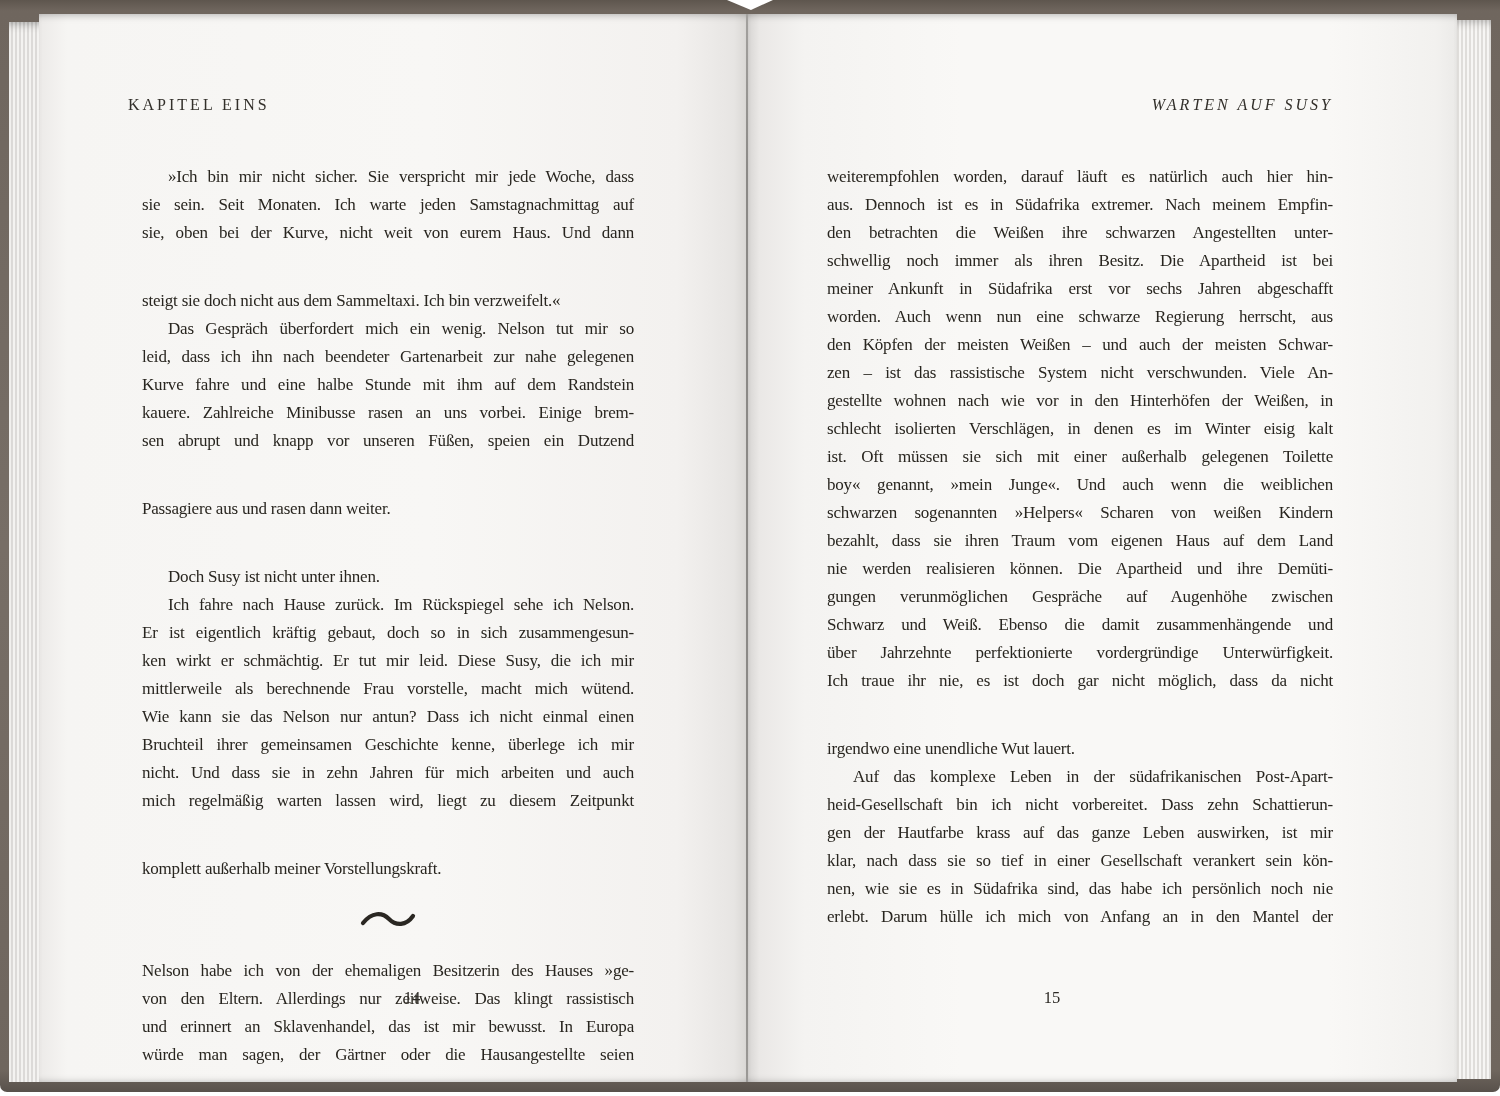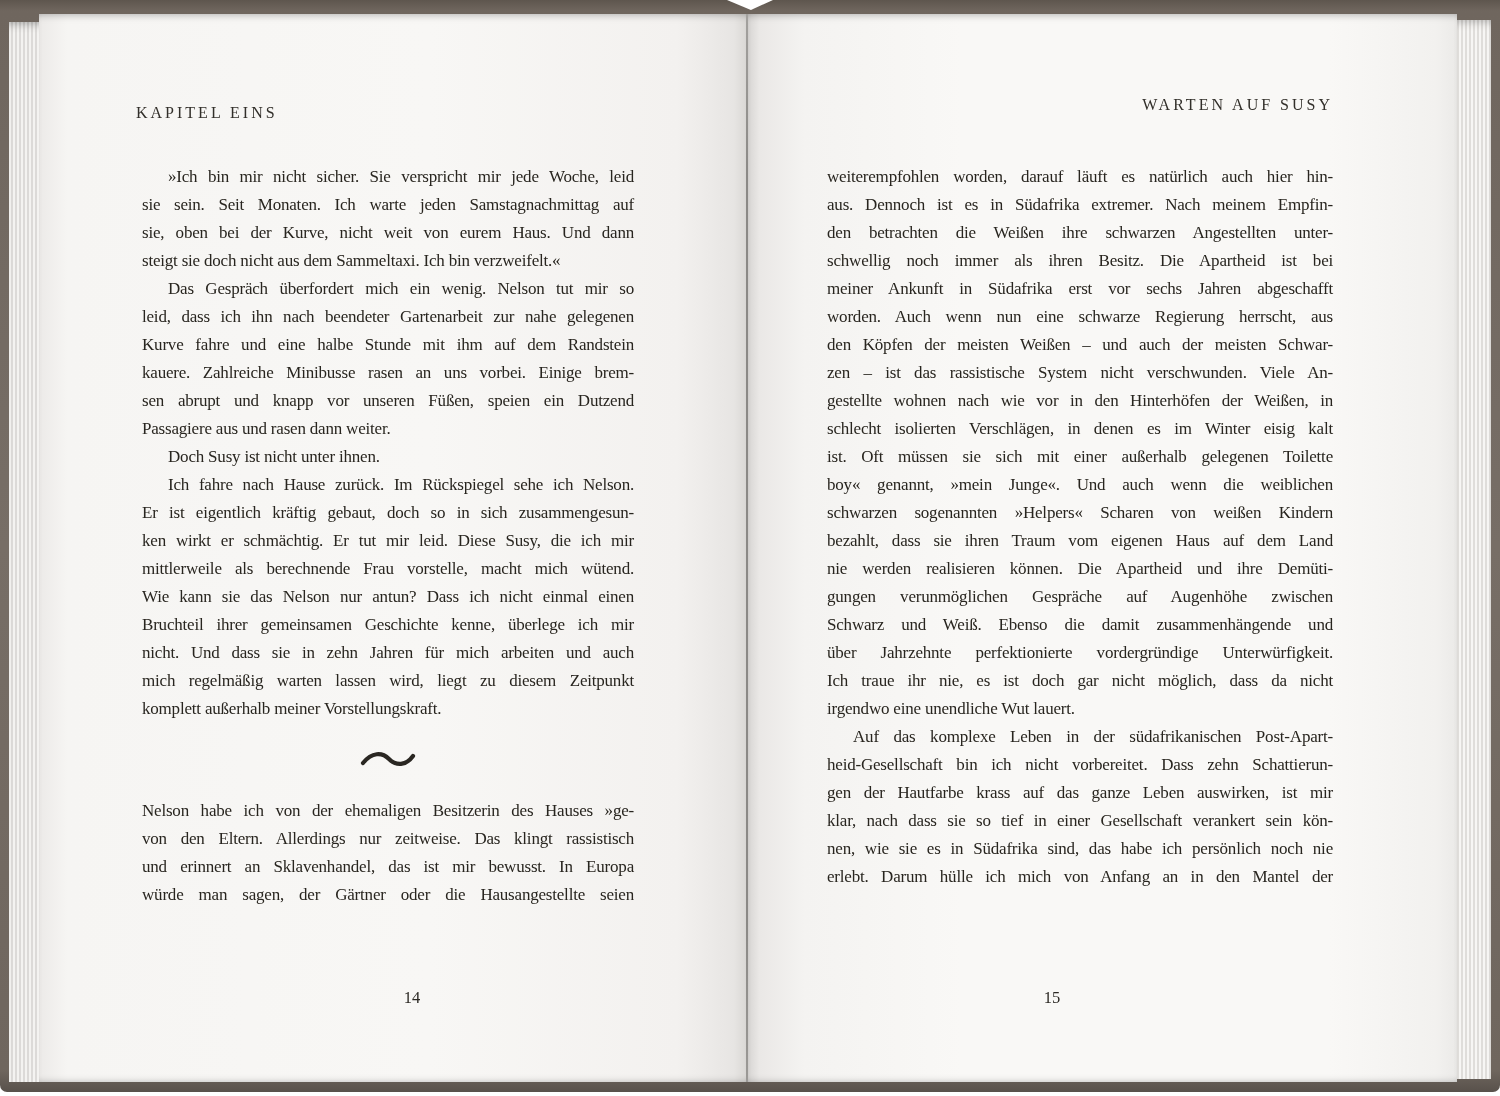--- a/index.html
+++ b/index.html
@@ -42,30 +42,30 @@
   }
   .gutter-line{
     position:absolute;left:737px;top:0;width:2px;height:100%;
     background:linear-gradient(180deg,#a3a19e,#8b8986 15%,#8b8986 85%,#9b9996);
   }
   
   .running-header{
     position:absolute;top:96px;font-size:16px;letter-spacing:3px;color:#322f2a;
     z-index:4;white-space:nowrap;
   }
-  .running-header.rh-left{left:136px;margin-top:8px;}
-  .running-header.rh-right{left:827px;width:506px;text-align:right;}
+  .running-header.rh-left{left:128px;}
+  .running-header.rh-right{left:827px;width:506px;text-align:right;font-style:italic;}
   .page-body{position:absolute;top:163px;z-index:4;}
   .page-body.pb-left{left:142px;width:492px;}
   .page-body.pb-right{left:827px;width:506px;}
   .line{
     font-size:17px;line-height:28px;letter-spacing:-0.2px;color:#28251f;
     text-align:justify;text-align-last:justify;
   }
-  .line.end{text-align-last:left;}
+  .line.end{text-align-last:left;margin-top:40px;}
   .line.ind{text-indent:26px;}
   .divider{height:74px;display:flex;align-items:center;justify-content:center;}
   .page-number{
     position:absolute;top:988px;font-size:16.5px;color:#2c2924;text-align:center;z-index:4;
   }
   .page-number.pn-left{left:166px;width:492px;font-family:Liberation Serif, serif;}
   .page-number.pn-right{left:799px;width:506px;}
 </style>
 </head>
 <body>
@@ -78,21 +78,21 @@
   <div class="edge-right"></div>
   <div class="page-left"></div>
   <div class="page-right"></div>
   <div class="gutter-line"></div>
 </div>
 
 <div class="running-header rh-left">KAPITEL EINS</div>
 <div class="running-header rh-right">WARTEN AUF SUSY</div>
 
 <div id="left-body" class="page-body pb-left">
-    <div class="line ind">»Ich bin mir nicht sicher. Sie verspricht mir jede Woche, leid</div>
+    <div class="line ind">»Ich bin mir nicht sicher. Sie verspricht mir jede Woche, dass</div>
     <div class="line">sie sein. Seit Monaten. Ich warte jeden Samstagnachmittag auf</div>
     <div class="line">sie, oben bei der Kurve, nicht weit von eurem Haus. Und dann</div>
     <div class="line end">steigt sie doch nicht aus dem Sammeltaxi. Ich bin verzweifelt.«</div>
     <div class="line ind">Das Gespräch überfordert mich ein wenig. Nelson tut mir so</div>
     <div class="line">leid, dass ich ihn nach beendeter Gartenarbeit zur nahe gelegenen</div>
     <div class="line">Kurve fahre und eine halbe Stunde mit ihm auf dem Randstein</div>
     <div class="line">kauere. Zahlreiche Minibusse rasen an uns vorbei. Einige brem-</div>
     <div class="line">sen abrupt und knapp vor unseren Füßen, speien ein Dutzend</div>
     <div class="line end">Passagiere aus und rasen dann weiter.</div>
     <div class="line ind end">Doch Susy ist nicht unter ihnen.</div>

